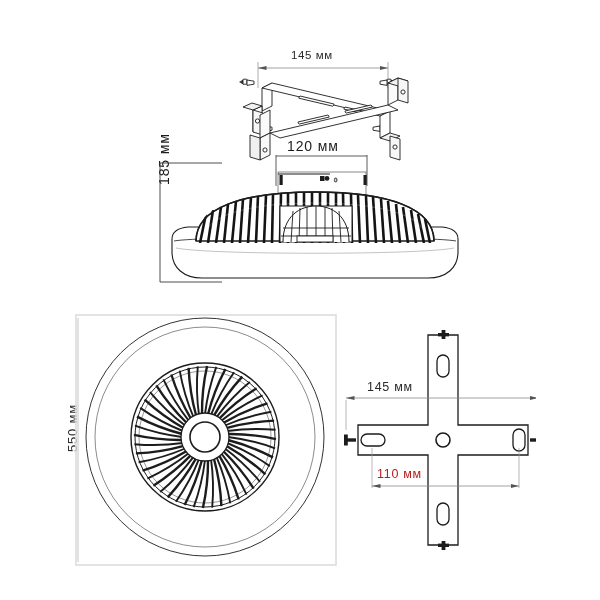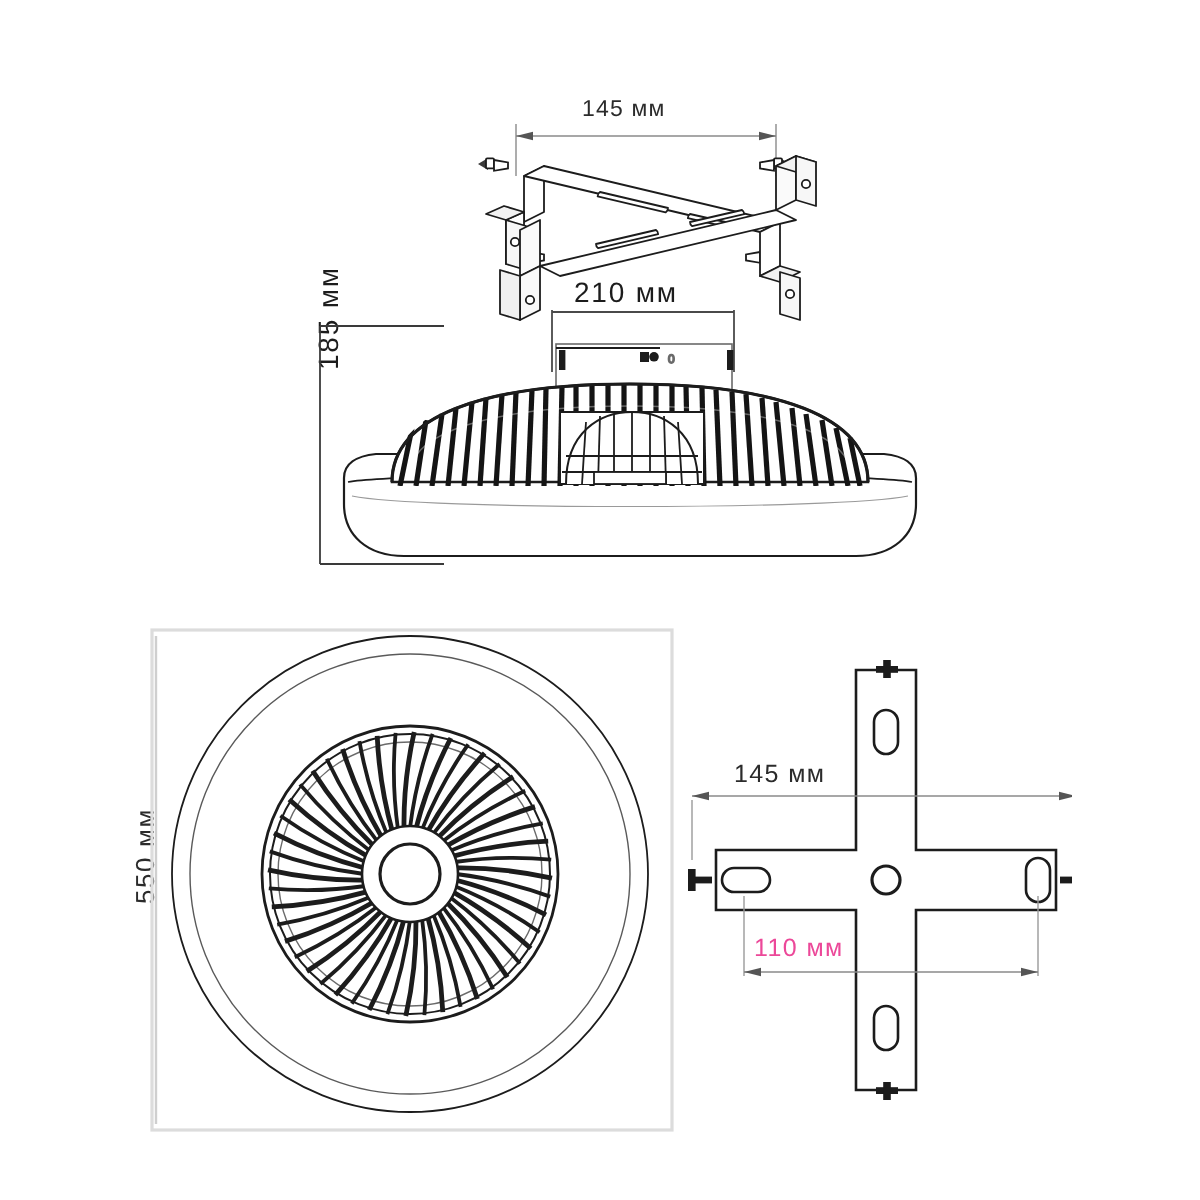--- a/index.html
+++ b/index.html
@@ -23,29 +23,29 @@
 </style>
 </head>
 <body>
 
 <div id="sheet">
 
   <div style="position:absolute;left:0;top:0;width:600px;height:600px;pointer-events:none;">
 
     <span style="position:absolute;left:291px;top:49px;font-size:11.5px;color:#2b2b2b;letter-spacing:0.6px;font-family:'Liberation Sans',sans-serif;">145 мм</span>
 
-    <span style="position:absolute;left:287px;top:138px;font-size:14px;color:#1c1c1c;letter-spacing:0.9px;font-family:'Liberation Sans',sans-serif;">210 мм</span>
+    <span style="position:absolute;left:287px;top:138px;font-size:14px;color:#1c1c1c;letter-spacing:0.9px;font-family:'Liberation Sans',sans-serif;">120 мм</span>
 
     <span style="position:absolute;left:156px;top:185px;font-size:14px;color:#1c1c1c;letter-spacing:0.9px;font-family:'Liberation Sans',sans-serif;transform:rotate(-90deg);transform-origin:left top;white-space:nowrap;">185 мм</span>
 
     <span style="position:absolute;left:65px;top:452px;font-size:13px;color:#2b2b2b;letter-spacing:0.8px;font-family:'Liberation Sans',sans-serif;transform:rotate(-90deg);transform-origin:left top;white-space:nowrap;">550 мм</span>
 
     <span style="position:absolute;left:367px;top:380px;font-size:12.5px;color:#2b2b2b;letter-spacing:0.7px;font-family:'Liberation Sans',sans-serif;">145 мм</span>
 
-    <span style="position:absolute;left:377px;top:467px;font-size:12.5px;color:#ec4899;letter-spacing:0.7px;font-family:'Liberation Sans',sans-serif;">110 мм</span>
+    <span style="position:absolute;left:377px;top:467px;font-size:12.5px;color:#b91c1c;letter-spacing:0.7px;font-family:'Liberation Sans',sans-serif;">110 мм</span>
   </div>
 
   <svg width="600" height="600" viewBox="0 0 600 600" style="position:absolute;left:0;top:0;">
 
     <defs>
       <marker id="arrL" markerWidth="9" markerHeight="7" refX="8.5" refY="3.5" orient="auto" markerUnits="userSpaceOnUse">
         <path d="M8.5,3.5 L0,1.4 L0,5.6 Z" fill="#555"></path>
       </marker>
       <marker id="arrR" markerWidth="9" markerHeight="7" refX="0.5" refY="3.5" orient="auto" markerUnits="userSpaceOnUse">
         <path d="M0.5,3.5 L9,1.4 L9,5.6 Z" fill="#555"></path>

